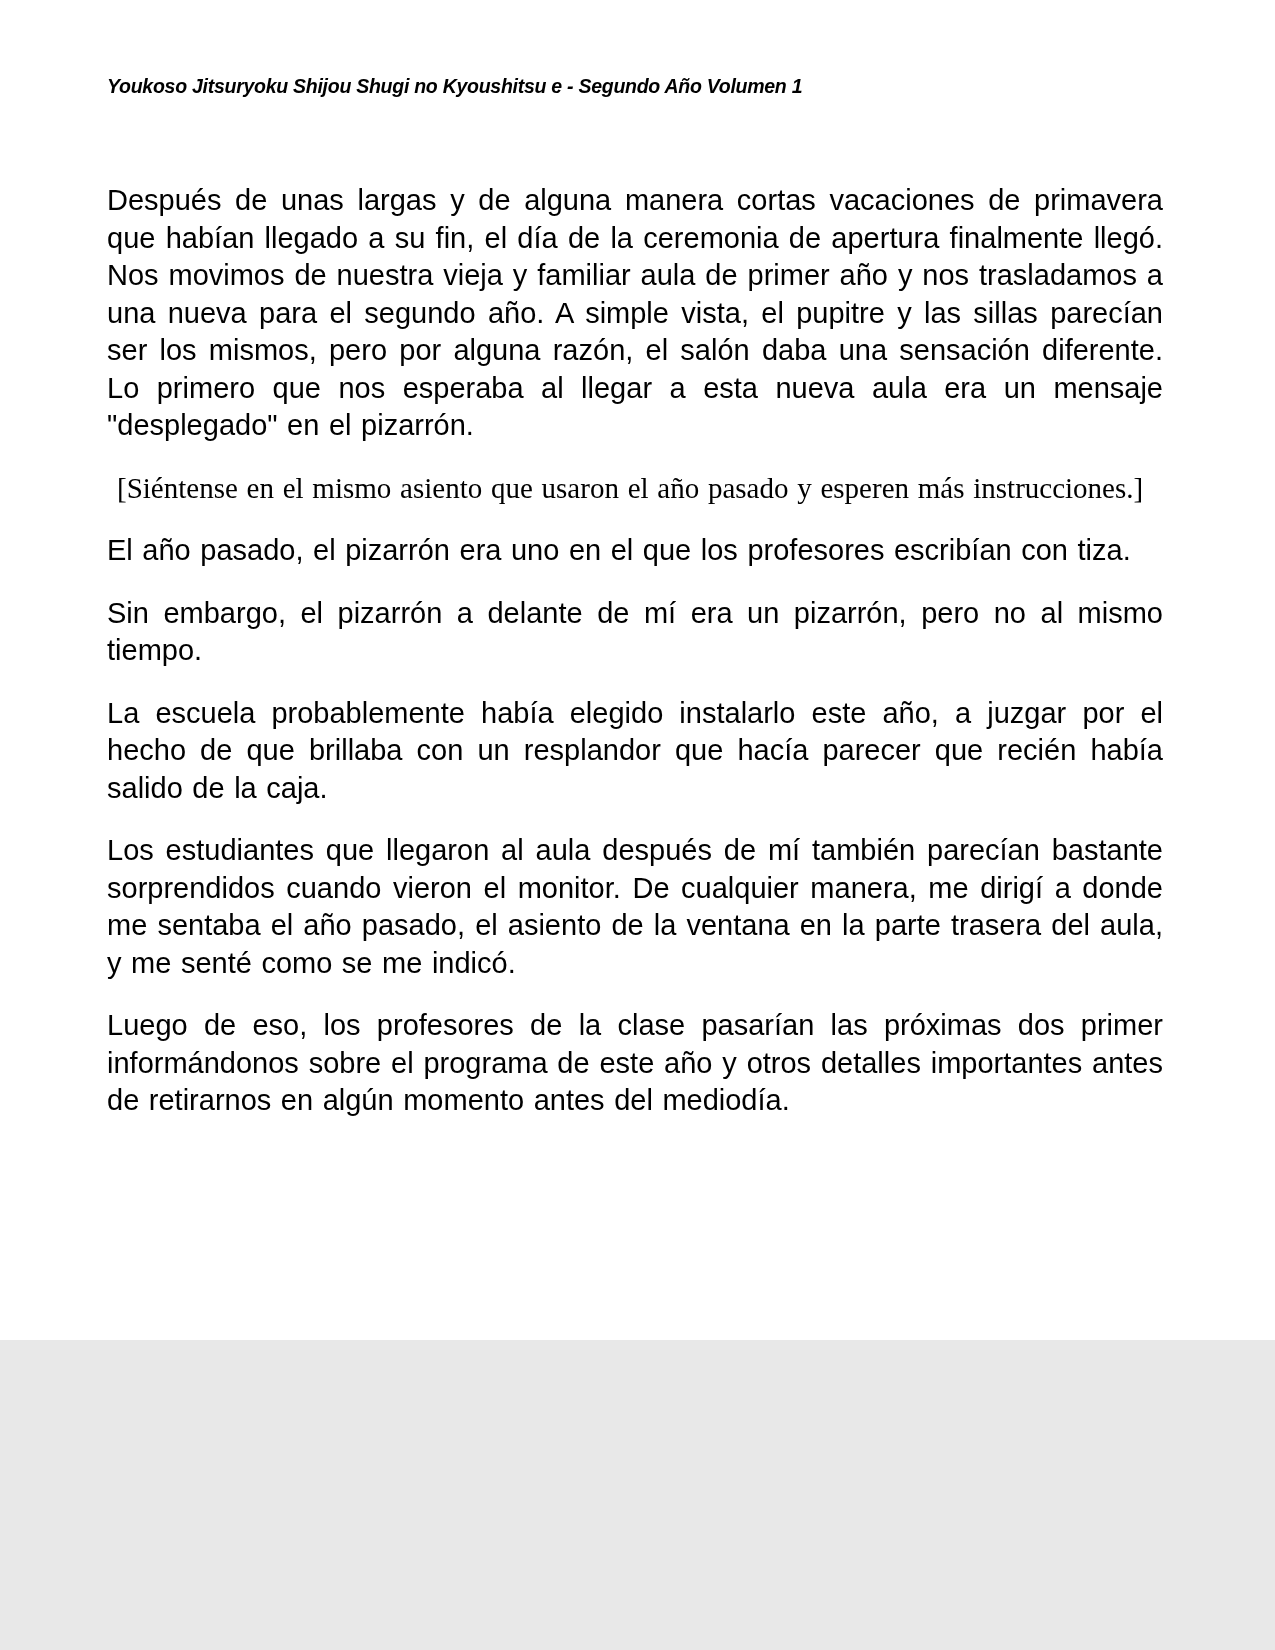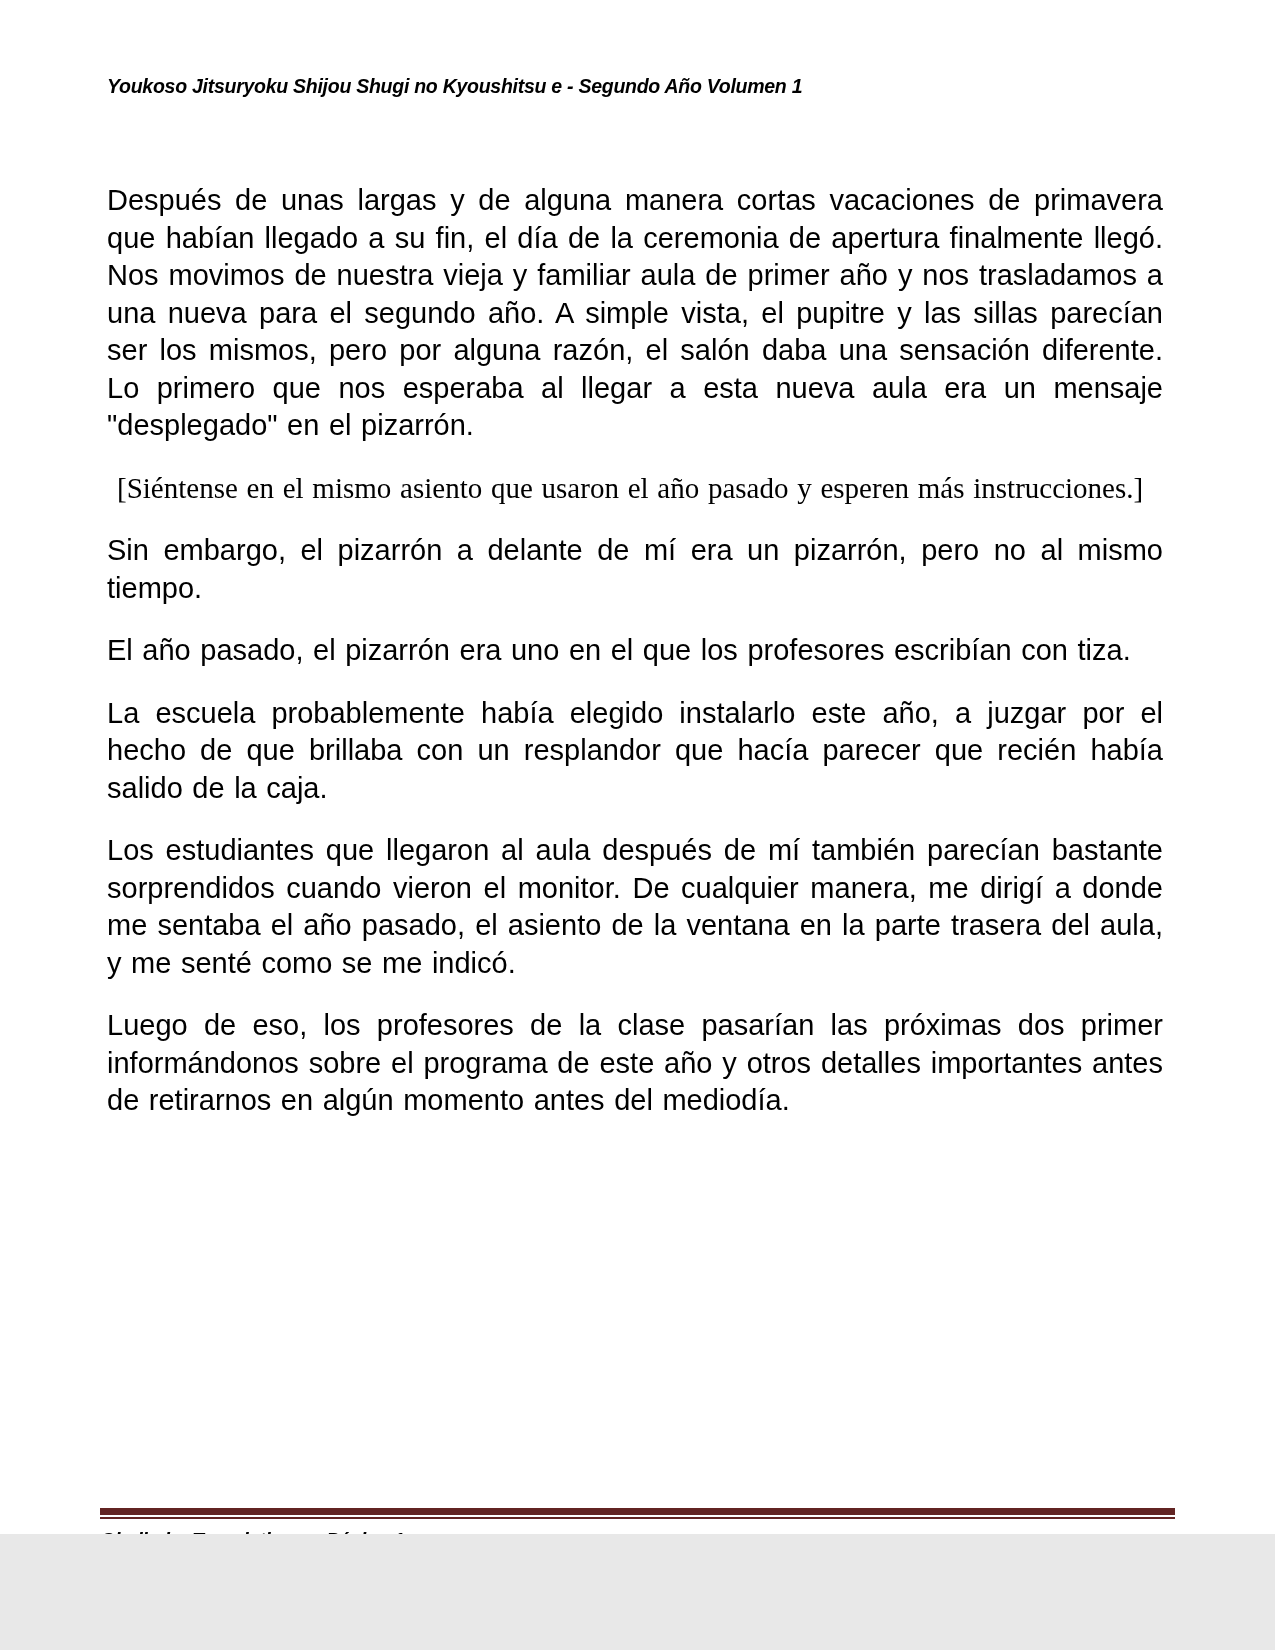--- a/index.html
+++ b/index.html
@@ -3,21 +3,21 @@
 <meta charset="utf-8">
 <style>
   html, body {
     margin: 0;
     padding: 0;
     background: #e8e8e8;
   }
   .page {
     position: relative;
     width: 1275px;
-    height: 1534px;
+    height: 1340px;
     margin: 0 auto;
     background: #ffffff;
     box-sizing: border-box;
     padding: 0 112px 0 107px;
     font-family: "Liberation Sans", sans-serif;
     color: #000000;
     overflow: hidden;
   }
 
   
@@ -111,22 +111,22 @@
   <div class="page-header">
     <span class="hf-text">Youkoso Jitsuryoku Shijou Shugi no Kyoushitsu e - Segundo Año Volumen 1</span>
   </div>
 
   <div>
   </div>
 
   <div class="body-text">
     <p>Después de unas largas y de alguna manera cortas vacaciones de primavera que habían llegado a su fin, el día de la ceremonia de apertura finalmente llegó. Nos movimos de nuestra vieja y familiar aula de primer año y nos trasladamos a una nueva para el segundo año. A simple vista, el pupitre y las sillas parecían ser los mismos, pero por alguna razón, el salón daba una sensación diferente. Lo primero que nos esperaba al llegar a esta nueva aula era un mensaje "desplegado" en el pizarrón.</p>
     <p class="indent-first">[Siéntense en el mismo asiento que usaron el año pasado y esperen más instrucciones.]</p>
+    <p>El año pasado, el pizarrón era uno en el que los profesores escribían con tiza.</p>
     <p>Sin embargo, el pizarrón a delante de mí era un pizarrón, pero no al mismo tiempo.</p>
-    <p>El año pasado, el pizarrón era uno en el que los profesores escribían con tiza.</p>
     <p>La escuela probablemente había elegido instalarlo este año, a juzgar por el hecho de que brillaba con un resplandor que hacía parecer que recién había salido de la caja.</p>
     <p>Los estudiantes que llegaron al aula después de mí también parecían bastante sorprendidos cuando vieron el monitor. De cualquier manera, me dirigí a donde me sentaba el año pasado, el asiento de la ventana en la parte trasera del aula, y me senté como se me indicó.</p>
     <p>Luego de eso, los profesores de la clase pasarían las próximas dos primer informándonos sobre el programa de este año y otros detalles importantes antes de retirarnos en algún momento antes del mediodía.</p>
   </div>
 
   <div class="page-footer">
     <div>
       <div class="rule-thick"></div>
       <div class="rule-thin"></div>
     </div>

